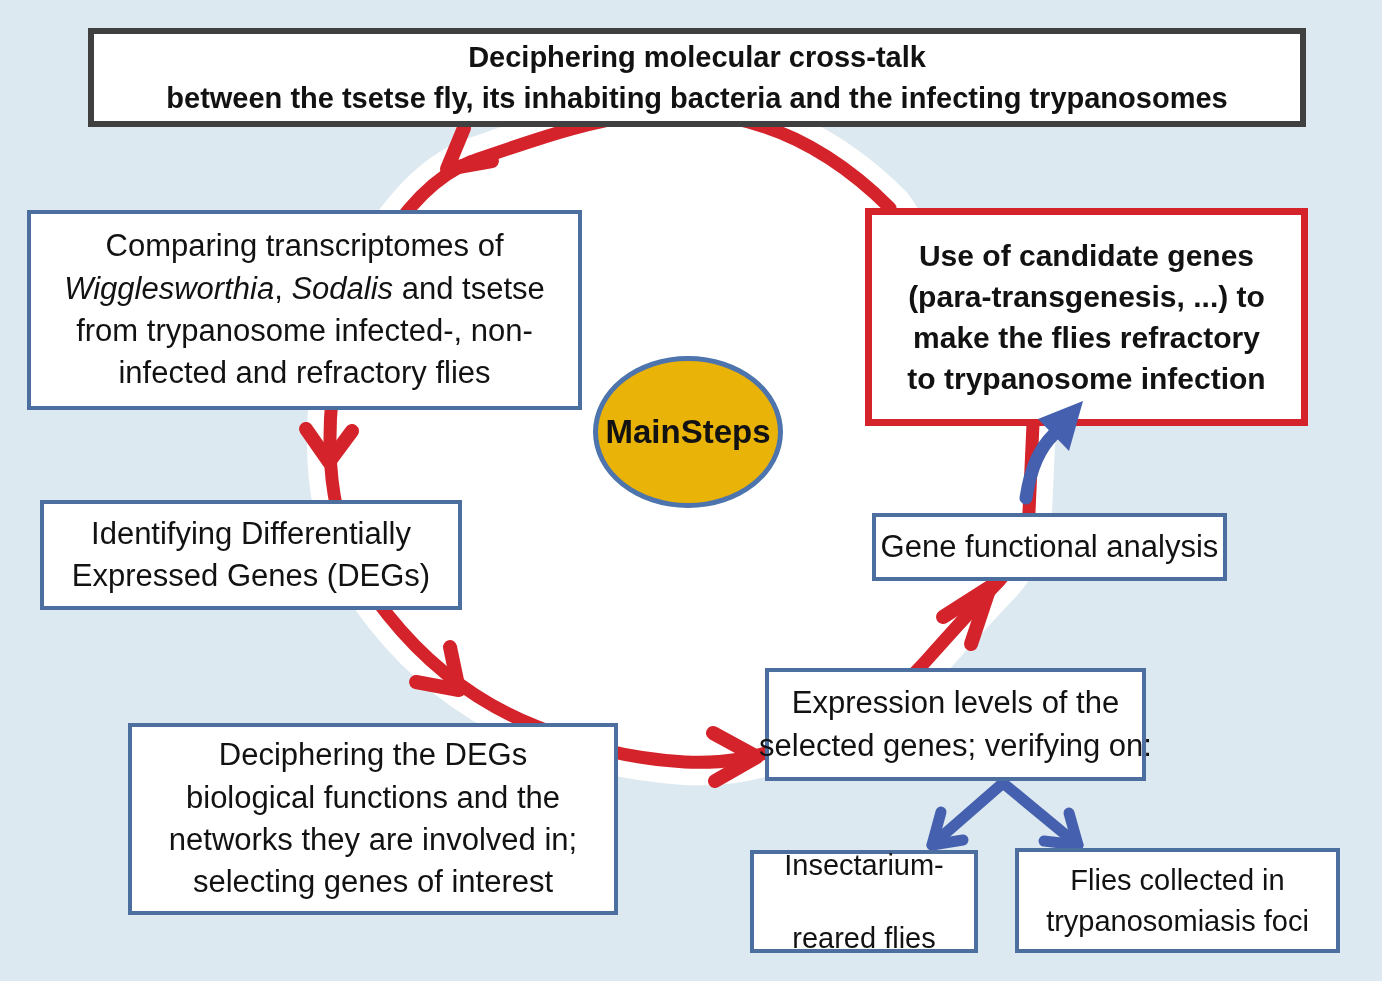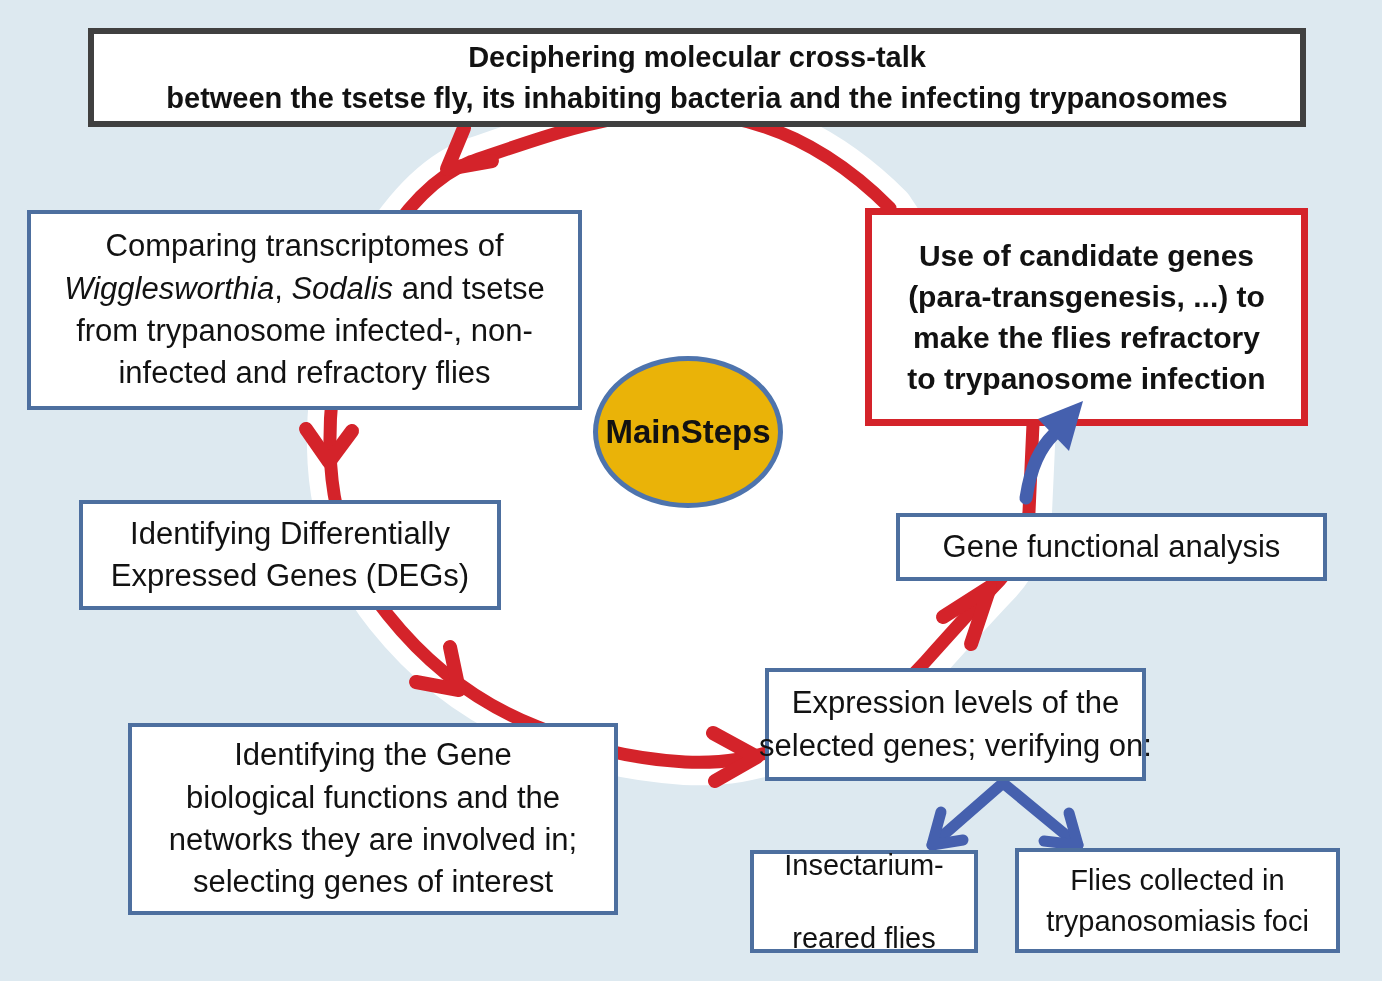--- a/index.html
+++ b/index.html
@@ -25,24 +25,24 @@
     z-index:2;
   }
   .line{white-space:nowrap;}
   .italic{font-style:italic;}
   #title-box{
     left:88px;top:28px;width:1218px;height:99px;
     border:6px solid #404040;
     font-weight:bold;font-size:29px;line-height:1.4;
   }
   #comparing-box{left:27px;top:210px;width:555px;height:200px;font-size:31px;line-height:1.37;}
-  #degs-box{left:40px;top:500px;width:422px;height:110px;font-size:31px;line-height:1.37;margin-left:39px;}
+  #degs-box{left:40px;top:500px;width:422px;height:110px;font-size:31px;line-height:1.37;}
   #functions-box{left:128px;top:723px;width:490px;height:192px;font-size:31px;line-height:1.37;}
   #expression-box{left:765px;top:668px;width:381px;height:113px;font-size:31px;line-height:1.37;}
-  #genefunc-box{left:872px;top:513px;width:431px;height:68px;font-size:31px;line-height:1.2;margin-left:24px;}
+  #genefunc-box{left:872px;top:513px;width:355px;height:68px;font-size:31px;line-height:1.2;}
   #insectarium-box{left:750px;top:850px;width:228px;height:103px;font-size:29px;line-height:1.4;gap:32px;}
   #field-box{left:1015px;top:848px;width:325px;height:105px;font-size:29px;line-height:1.4;}
   #candidate-box{
     left:865px;top:208px;width:443px;height:218px;
     border:7px solid #d4232a;
     font-weight:bold;font-size:30px;line-height:1.37;
   }
   #main-steps{
     position:absolute;left:593px;top:356px;width:190px;height:152px;
     background:#eab308;border:5px solid #4e74ad;border-radius:50%;
@@ -97,21 +97,21 @@
     <div class="line">make the flies refractory</div>
     <div class="line">to trypanosome infection</div>
   </div>
 
   <div class="box" id="degs-box">
     <div class="line">Identifying Differentially</div>
     <div class="line">Expressed Genes (DEGs)</div>
   </div>
 
   <div class="box" id="functions-box">
-    <div class="line">Identifying the Gene</div>
+    <div class="line">Deciphering the DEGs</div>
     <div class="line">biological functions and the</div>
     <div class="line">networks they are involved in;</div>
     <div class="line">selecting genes of interest</div>
   </div>
 
   <div class="box" id="expression-box">
     <div class="line">Expression levels of the</div>
     <div class="line">selected genes; verifying on:</div>
   </div>
 

